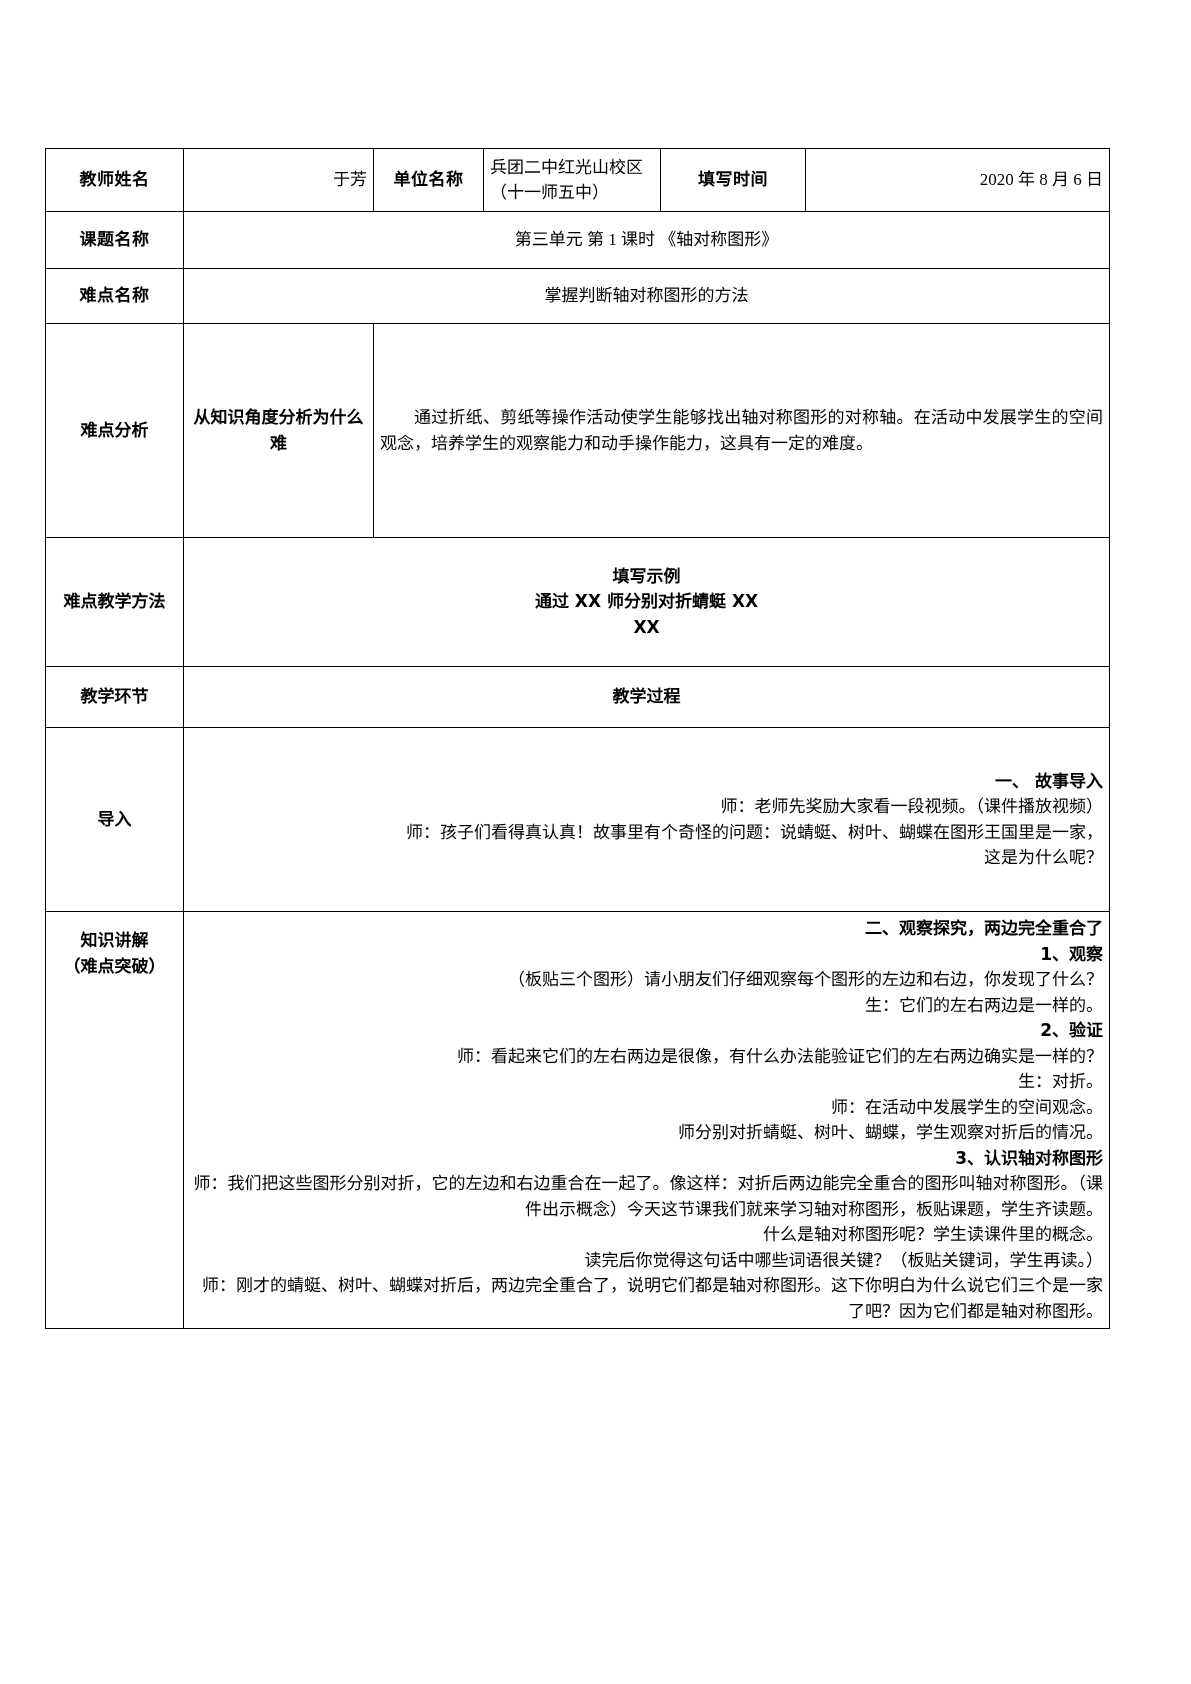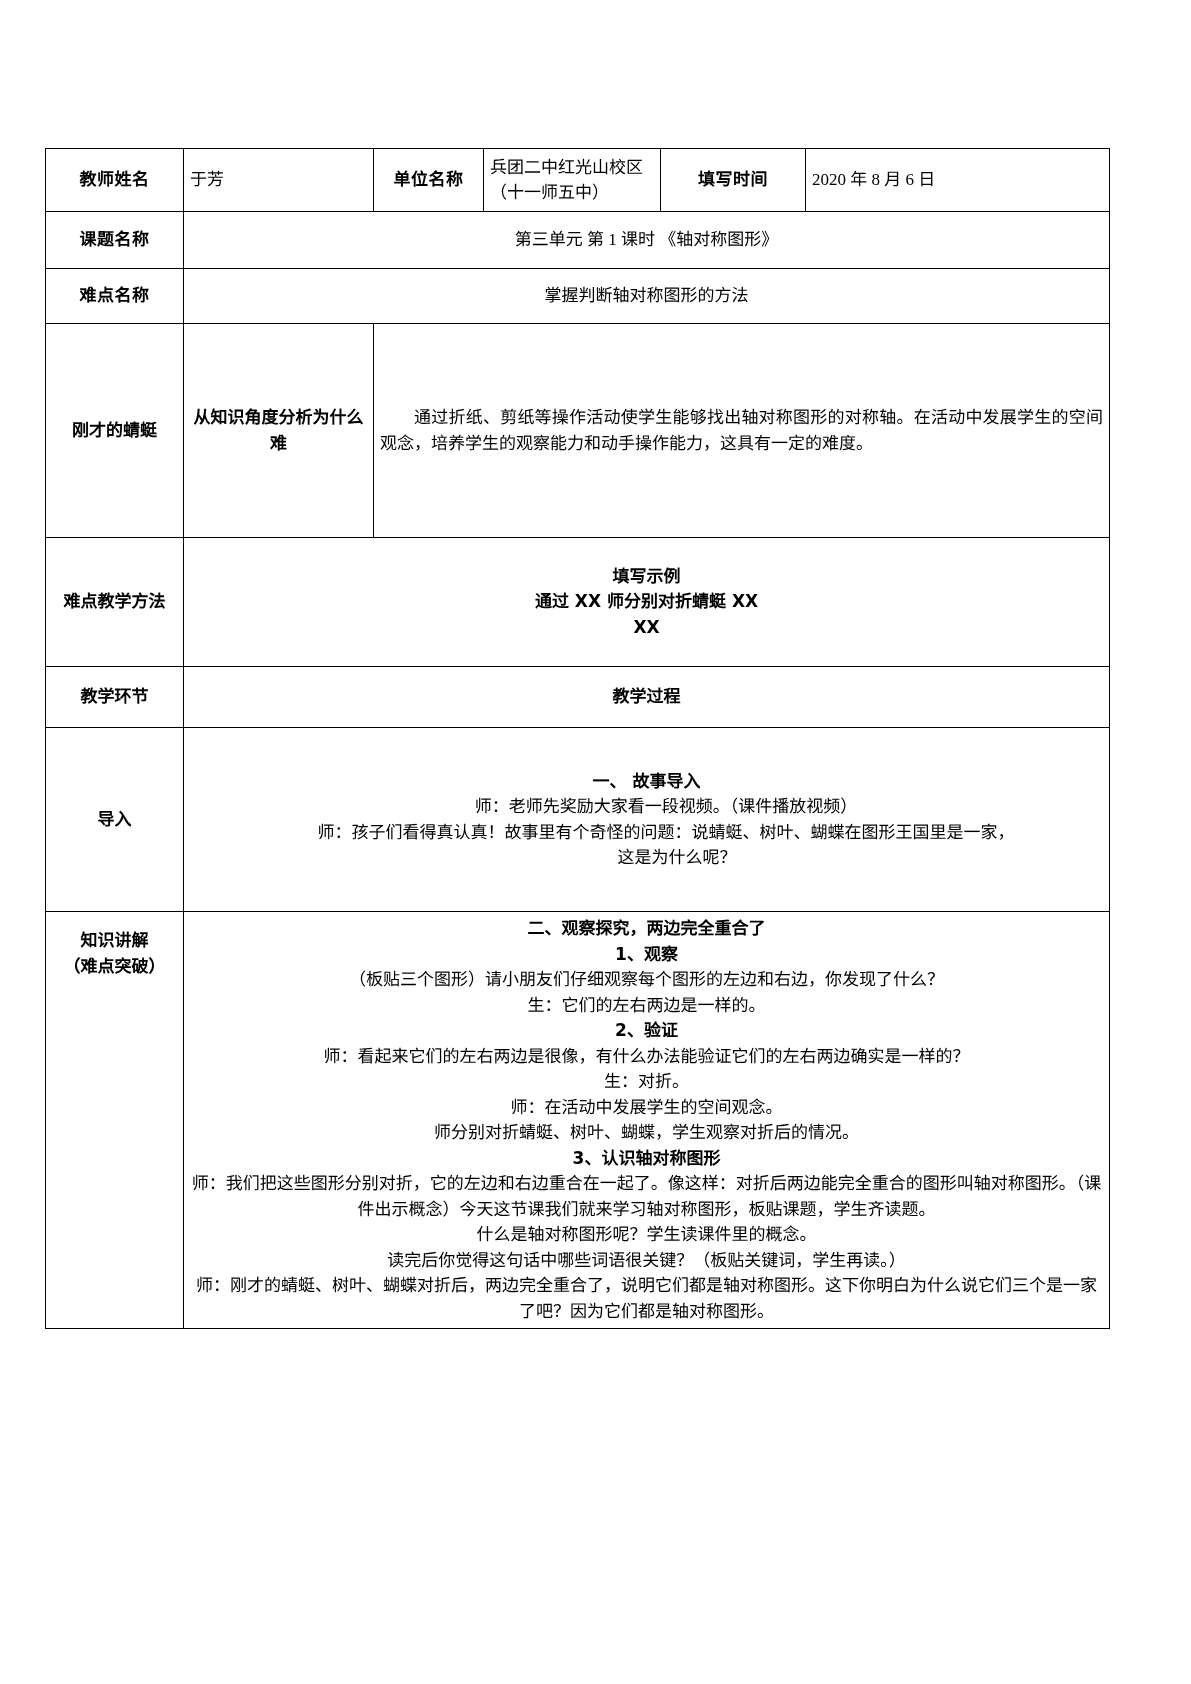--- a/index.html
+++ b/index.html
@@ -44,21 +44,21 @@
   col.c6 { width: 304px; }
 
   .lbl {
     font-family: "DejaVu Sans", "Liberation Sans", sans-serif;
     font-weight: bold;
     text-align: center;
     font-size: 17px;
     letter-spacing: 0.5px;
   }
   .val {
-    text-align: left;
+    text-align: right;
     font-size: 17.5px;
   }
   .val-tight {
     text-align: left;
     font-size: 17.5px;
     line-height: 1.45;
   }
   .center-block {
     text-align: center;
     font-size: 17.5px;
@@ -93,21 +93,21 @@
     font-family: "DejaVu Sans", "Liberation Sans", sans-serif;
     font-weight: bold;
     text-align: center;
     font-size: 17px;
   }
   .body-cell {
     font-size: 17.5px;
     line-height: 1.62;
     padding: 8px 10px 8px 12px;
     vertical-align: top;
-    text-align: center;
+    text-align: right;
   }
   .b { font-family: "DejaVu Sans", "Liberation Sans", sans-serif; font-weight: bold; }
   .ind1 { padding-left: 2.3em; }
   .ind2 { padding-left: 3.6em; }
   .sec-label {
     font-family: "DejaVu Sans", "Liberation Sans", sans-serif;
     font-weight: bold;
     text-align: center;
     font-size: 17px;
     vertical-align: middle;
@@ -143,21 +143,21 @@
         <td class="lbl">课题名称</td>
         <td class="center-block" colspan="5">第三单元    第 1 课时    《轴对称图形》</td>
       </tr>
 
       <tr class="row-diff">
         <td class="lbl">难点名称</td>
         <td class="center-block" colspan="5">掌握判断轴对称图形的方法</td>
       </tr>
 
       <tr>
-        <td class="analysis-label" style="height:205px;">刚才的蜻蜓</td>
+        <td class="analysis-label" style="height:205px;">难点分析</td>
         <td class="analysis-label">从知识角度分析为什么难</td>
         <td class="analysis-body" colspan="4">通过折纸、剪纸等操作活动使学生能够找出轴对称图形的对称轴。在活动中发展学生的空间观念，培养学生的观察能力和动手操作能力，这具有一定的难度。</td>
       </tr>
 
       <tr>
         <td class="analysis-label" style="height:120px;">难点教学方法</td>
         <td class="method-body" colspan="5">
           <p>填写示例</p>
           <p>通过 XX 师分别对折蜻蜓 XX</p>
           <p>XX</p>

